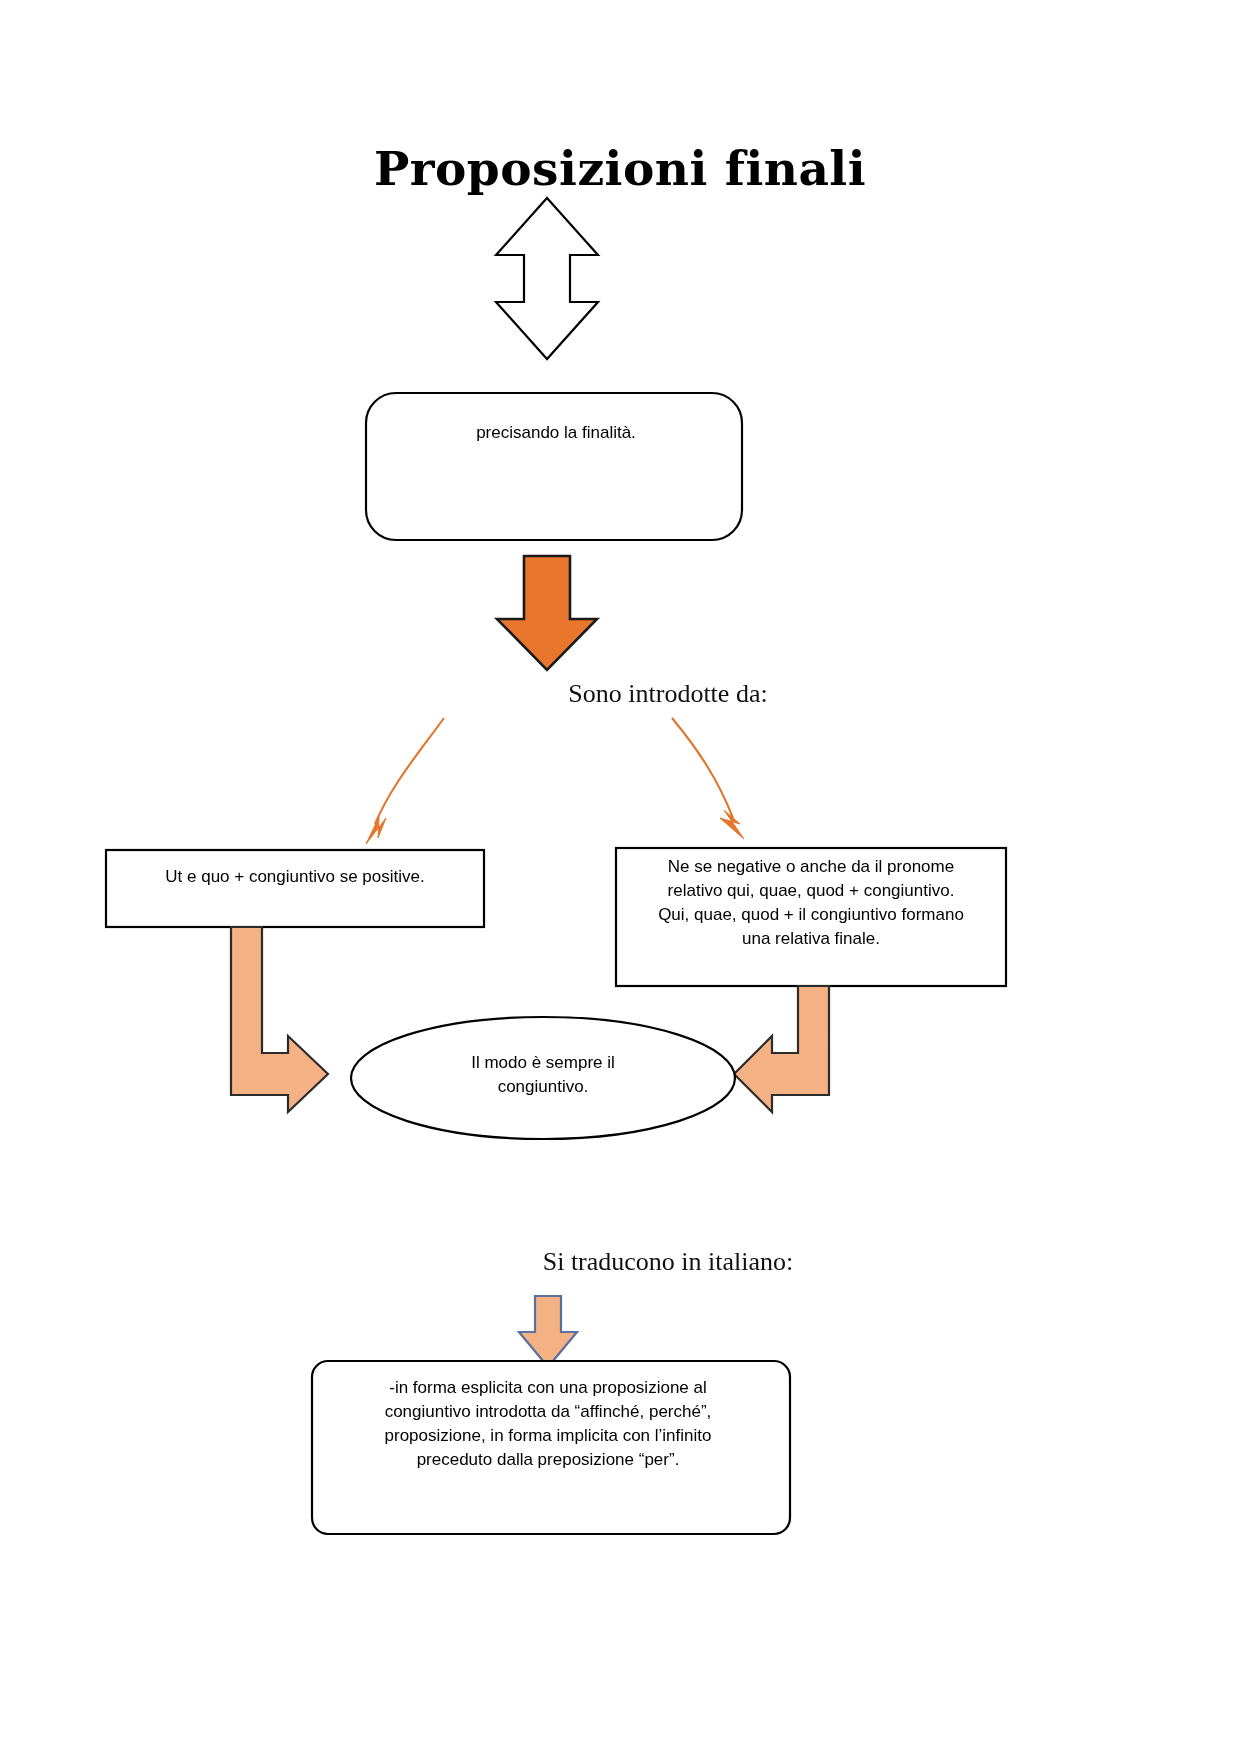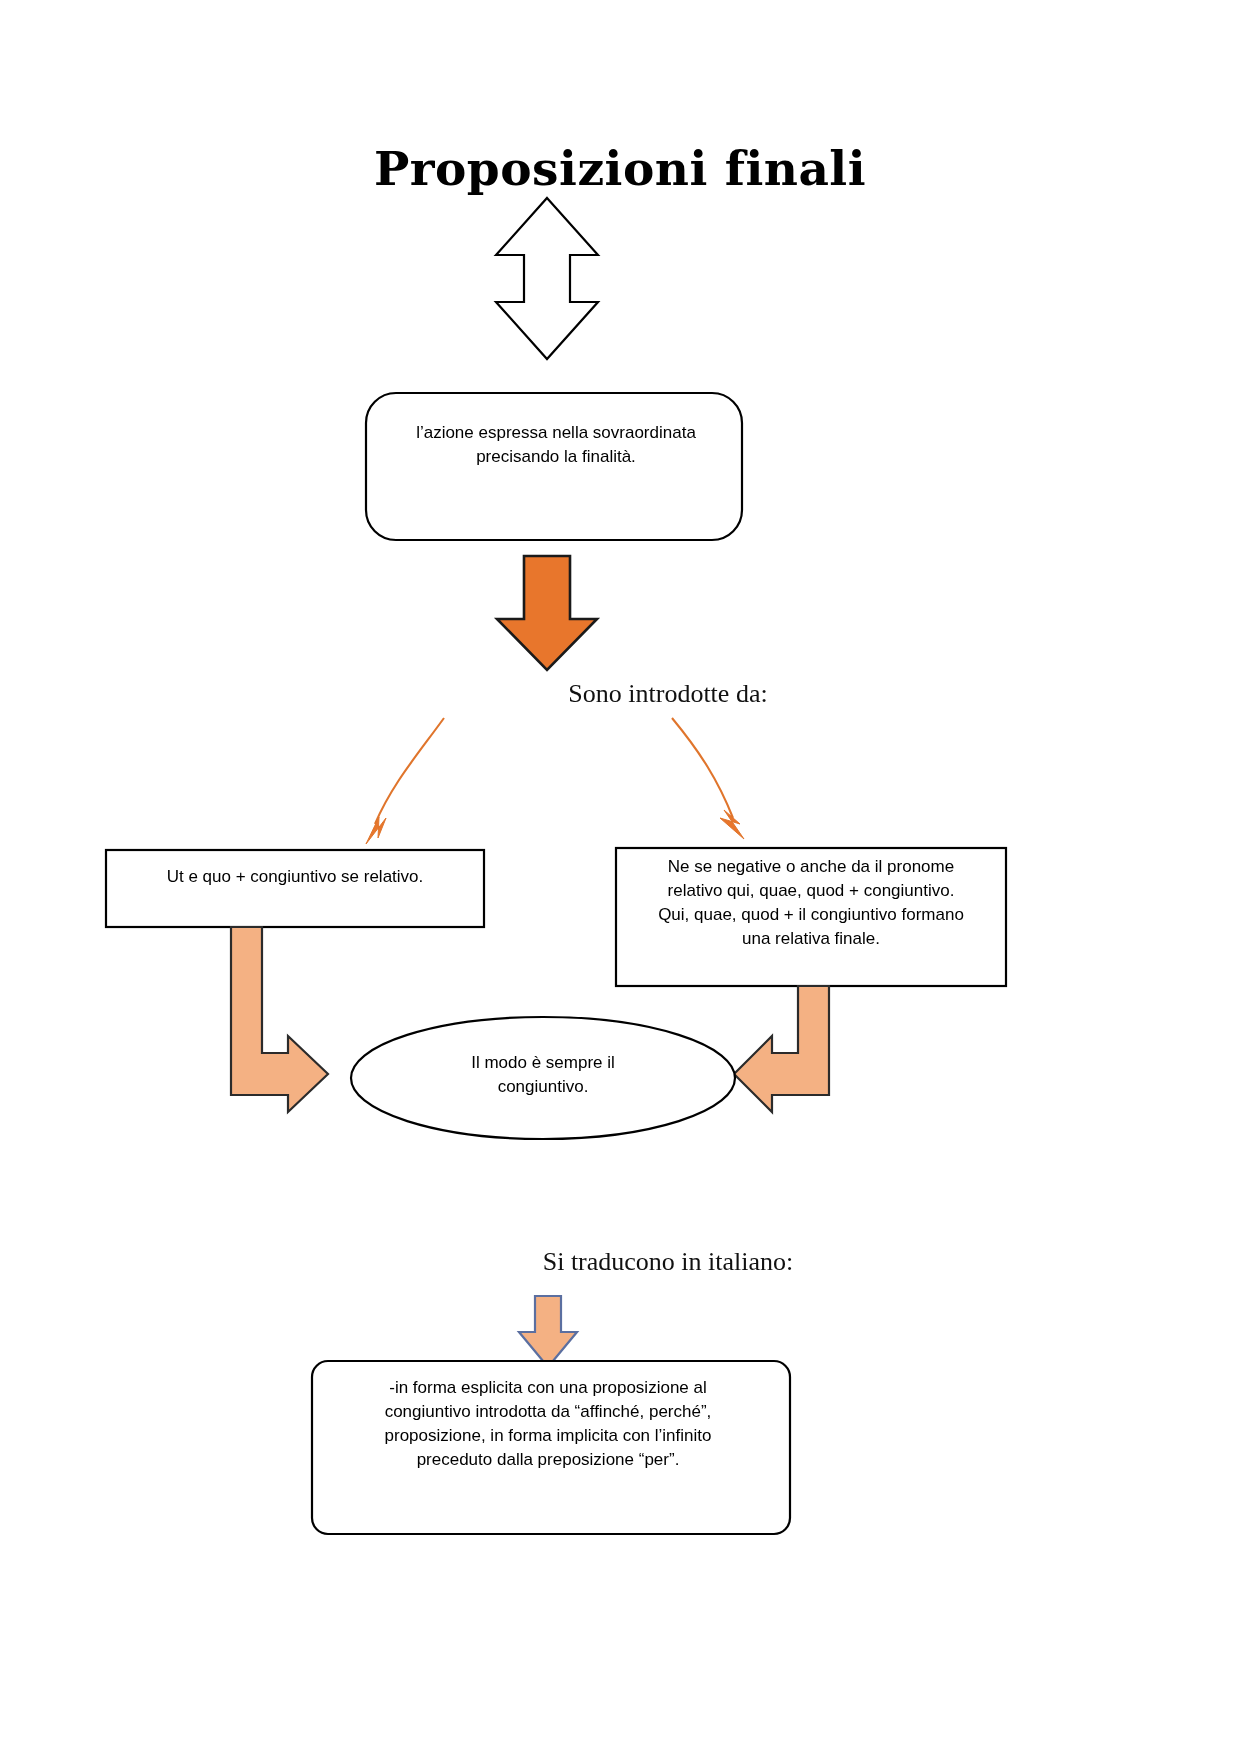--- a/index.html
+++ b/index.html
@@ -65,28 +65,27 @@
 
     <polygon points="535,1284 561,1284 561,1320 577,1320 548,1355 519,1320 535,1320" fill="#F4B183" stroke="#5b6fa0" stroke-width="2.2" stroke-linejoin="miter"></polygon>
 
     <rect x="312" y="1349" width="478" height="173" rx="16" ry="16" fill="#ffffff" stroke="#000000" stroke-width="2.2"></rect>
 
   </svg>
 
   <div class="txt" id="title">Proposizioni finali</div>
 
   <div class="txt boxtext" id="box-definizione-text">
-    <div>l’azione espressa nella sovraordinata</div>
     <div>precisando la finalità.</div>
   </div>
 
   <div class="txt heading" id="sono-heading">Sono introdotte da:</div>
 
   <div class="txt boxtext" id="box-ut-quo-text">
-    <div>Ut e quo + congiuntivo se relativo.</div>
+    <div>Ut e quo + congiuntivo se positive.</div>
   </div>
 
   <div class="txt boxtext" id="box-ne-se-text">
     <div>Ne se negative o anche da il pronome</div>
     <div>relativo qui, quae, quod + congiuntivo.</div>
     <div>Qui, quae, quod + il congiuntivo formano</div>
     <div>una relativa finale.</div>
   </div>
 
   <div class="txt boxtext" id="ellipse-text">

